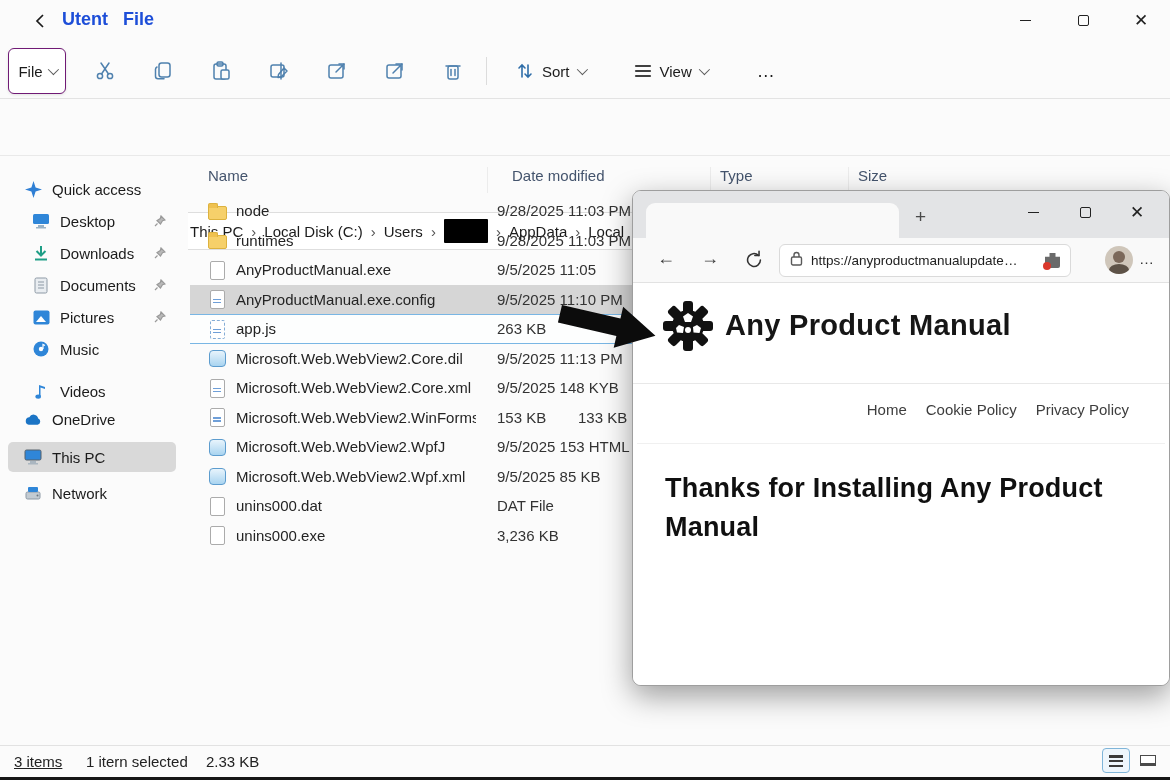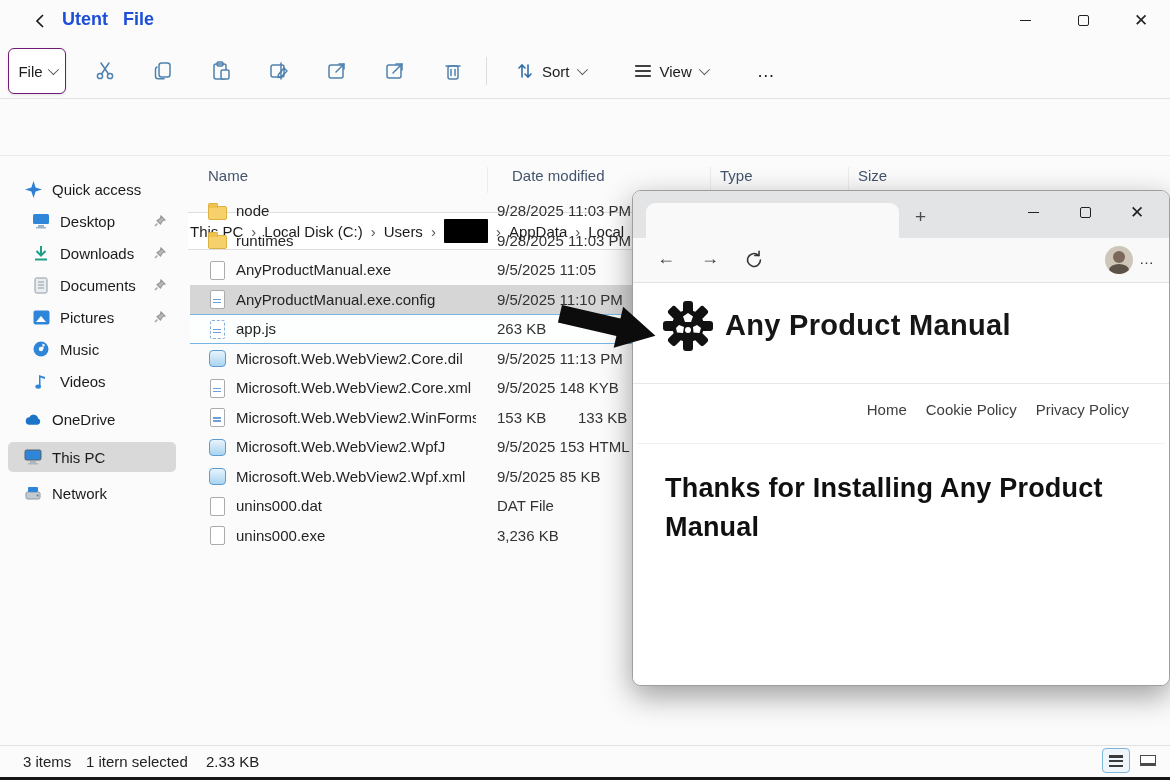--- a/index.html
+++ b/index.html
@@ -69,21 +69,21 @@
   .ficon { width:18px; height:18px; position:relative; flex:0 0 18px; }
   .i-folder::before { content:""; position:absolute; top:4px; left:0; width:17px; height:12px; background:#f6d06a; border:1px solid #ddb23e; border-radius:2px; }
   .i-folder::after { content:""; position:absolute; top:1px; left:0; width:8px; height:4px; background:#efc14f; border:1px solid #ddb23e; border-bottom:none; border-radius:2px 2px 0 0; }
   .i-doc::before { content:""; position:absolute; top:0; left:2px; width:13px; height:17px; background:#fff; border:1px solid #ababab; border-radius:2px; }
   .i-stripes::after { content:""; position:absolute; left:5px; top:9px; width:8px; height:6px; background:repeating-linear-gradient(#6f9fd8 0 1.5px, transparent 1.5px 3px); }
   .i-js::before { border:1px dashed #85add6; }
   .i-dll::before { content:""; position:absolute; top:1px; left:1px; width:15px; height:15px; border-radius:4px; border:1.4px solid #5c9cce; background:linear-gradient(#e8f4fc,#a9d4f0); }
 
   
   .statusbar { position:absolute; left:0; right:0; bottom:3px; height:32px; border-top:1px solid #e2e2e2; background:#fbfbfb; font-size:15px; color:#222; }
-  .sb-count { position:absolute; left:23px; top:7px; }
+  .sb-count { position:absolute; left:14px; top:7px;text-decoration:underline; }
   .sb-selected { position:absolute; left:86px; top:7px; }
   .sb-size { position:absolute; left:206px; top:7px; }
   .view-toggle { position:absolute; bottom:4px; width:28px; height:25px; border-radius:4px; display:flex; align-items:center; justify-content:center; }
   .vt-details { right:40px; border:1px solid #7fb5d9; background:#eef6fc; }
   .vt-icons { right:8px; }
   .vt-bars { width:14px; height:12px; background:repeating-linear-gradient(#3a3a3a 0 2.6px, transparent 2.6px 4.8px); }
   .vt-thumb { width:16px; height:11px; border:1.6px solid #4a4a4a; border-bottom-width:3.5px; background:#fff; }
   .bottom-strip { position:absolute; left:0; right:0; bottom:0; height:3px; background:#161616; }
 
   
@@ -328,21 +328,21 @@
     <div class="side-item child" style="top:178px;">
       <span class="side-ico">
           <svg width="16" height="16" viewBox="0 0 16 16">
             <circle cx="8" cy="8" r="7.5" fill="#2f86d8"></circle>
             <circle cx="8" cy="8" r="2.2" fill="#fff"></circle>
             <path d="M10 8 V3.5 l2 1" stroke="#fff" stroke-width="1.2" fill="none"></path>
           </svg>
         </span>
       <span>Music</span>
     </div>
-    <div class="side-item child" style="top:210px;">
+    <div class="side-item child" style="top:220px;">
       <span class="side-ico">
           <svg width="13" height="17" viewBox="0 0 13 17">
             <path d="M4 13 V2 l6 2 v2 l-4.5 -1.5 V13" fill="#2f86d8"></path>
             <ellipse cx="3.2" cy="13.6" rx="2.8" ry="2.2" fill="#2f86d8"></ellipse>
           </svg>
         </span>
       <span>Videos</span>
     </div>
     <div class="side-item" style="top:248px;">
       <span class="side-ico">
@@ -479,20 +479,28 @@
       </div>
     </div>
     <div class="btoolbar">
       <span class="b-nav" style="left:24px;">←</span>
       <span class="b-nav" style="left:68px;">→</span>
       <div class="b-refresh">
         <svg width="22" height="22" viewBox="0 0 24 24">
             <path d="M19 12 a7 7 0 1 1 -2.2 -5.1"></path>
             <path d="M17.5 2.5 v4.6 h-4.6" fill="none"></path>
           </svg>
+      </div>
+      <div class="url-pill">
+        <span class="lock-ico"><svg width="13" height="15" viewBox="0 0 13 15">
+              <rect x="1.5" y="6" width="10" height="8" rx="1.5"></rect>
+              <path d="M4 6 V4 a2.5 2.5 0 0 1 5 0 v2" fill="none"></path>
+            </svg></span>
+        <span class="url-text">https://anyproductmanualupdate…</span>
+        <span class="ext-ico"></span>
       </div>
       <div class="avatar"></div>
       <span class="b-more">…</span>
     </div>
     <div class="bcontent">
       <svg class="site-logo" viewBox="0 0 54 54">
         <g fill="#111">
           <rect x="22" y="2" width="10" height="50" rx="3"></rect>
           <rect x="22" y="2" width="10" height="50" rx="3" transform="rotate(45 27 27)"></rect>
           <rect x="22" y="2" width="10" height="50" rx="3" transform="rotate(90 27 27)"></rect>

